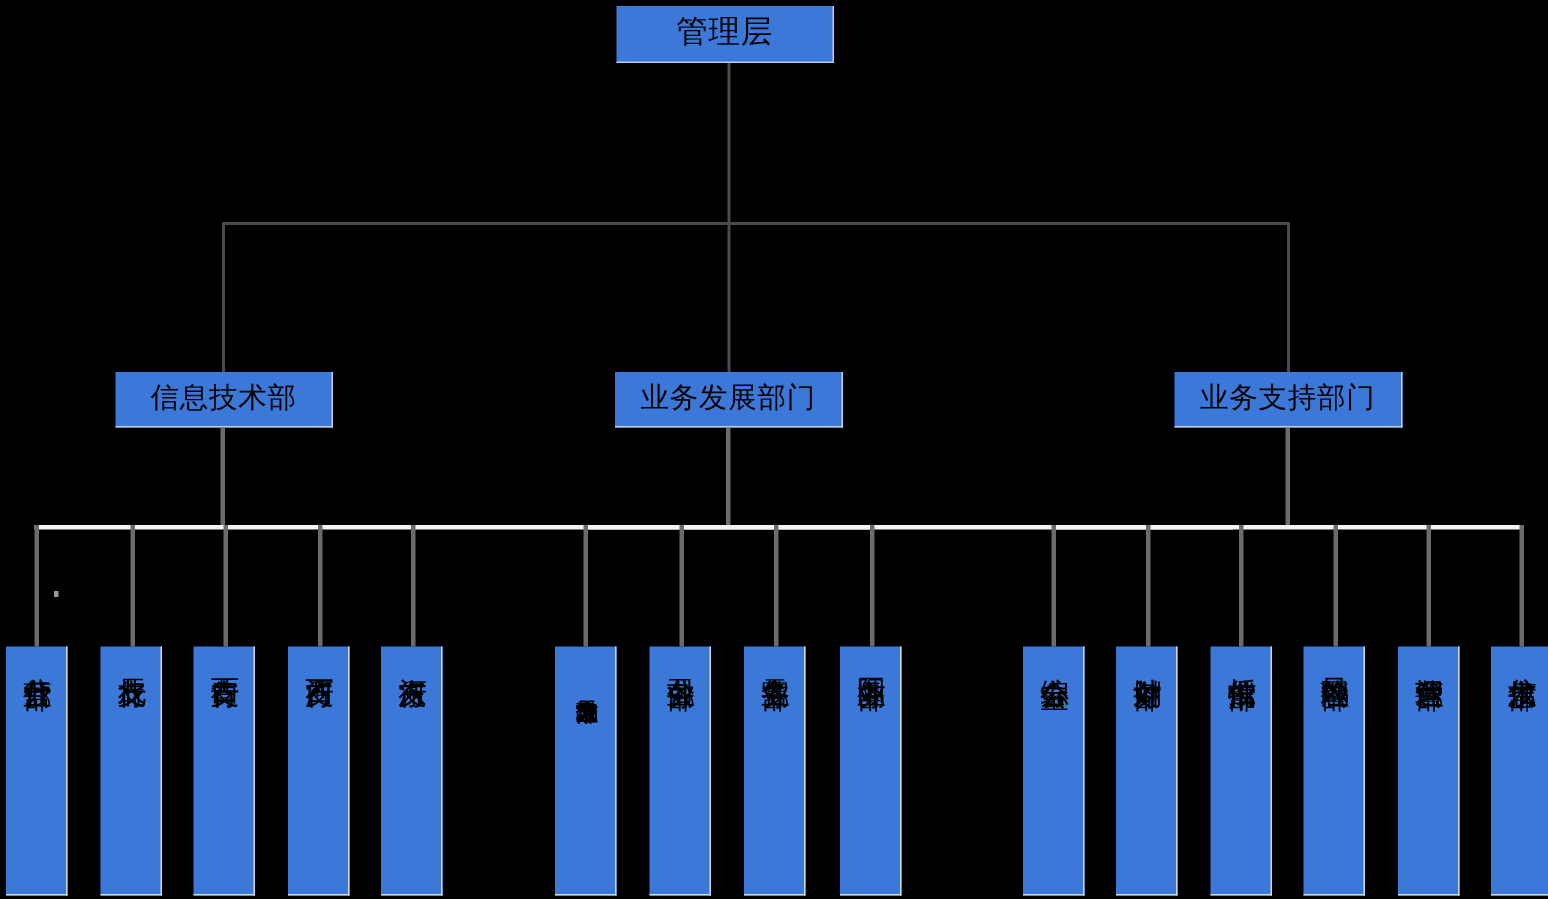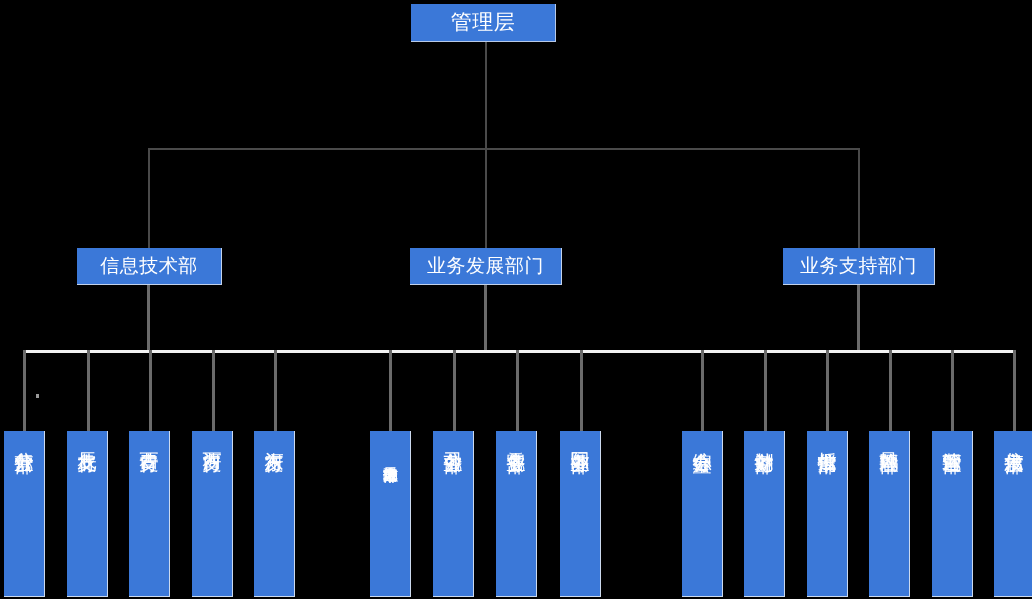--- a/index.html
+++ b/index.html
@@ -17,21 +17,21 @@
   }
 
   
   .node {
     position: absolute;
     background: #3b78d8;
     box-sizing: border-box;
     display: flex;
     align-items: center;
     justify-content: center;
-    color: #ffffff;
+    color: #000000;
     text-align: center;
     line-height: 1.06;
     letter-spacing: 0.5px;
     user-select: none;
   }
   .node.lvl0 {
     font-size: 21px;
     border-right: 1px solid #b8c9e6;
     border-bottom: 1px solid #b8c9e6;
   }

